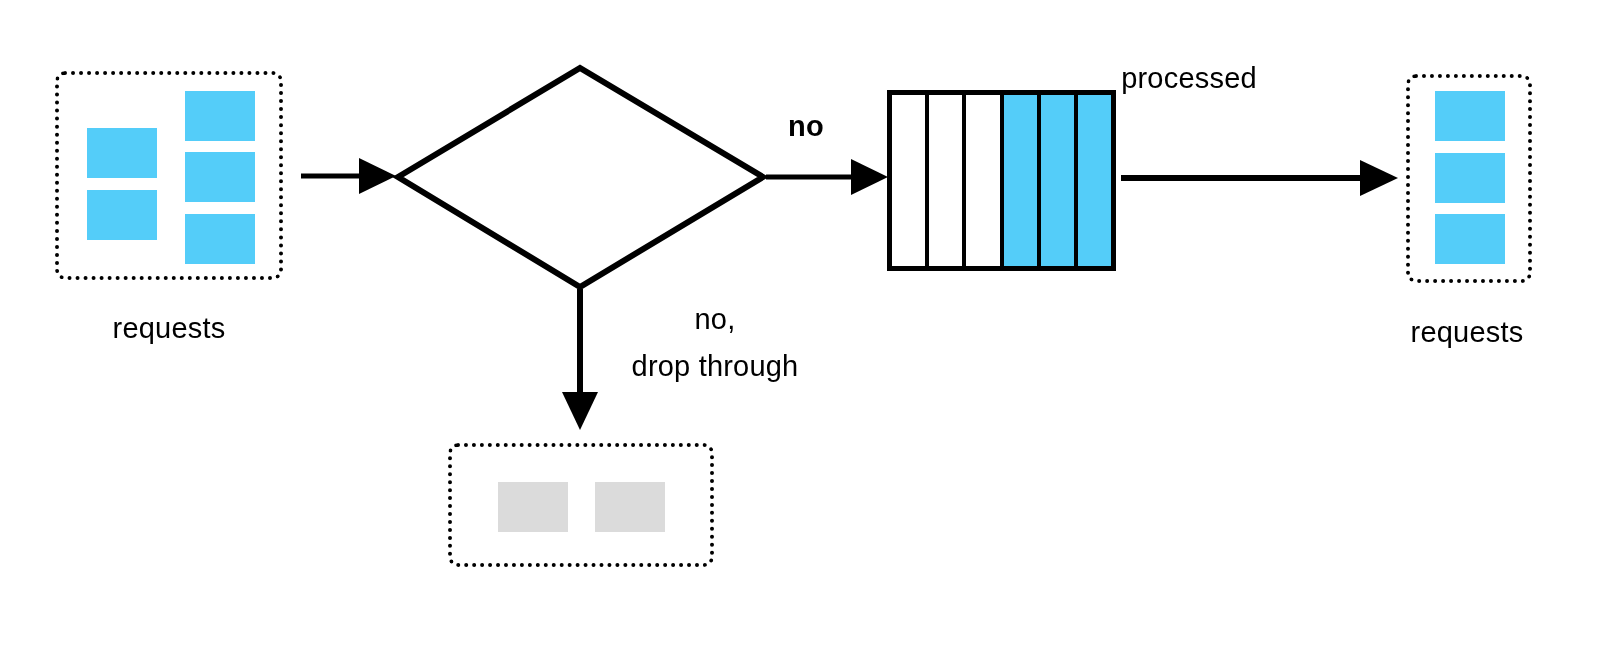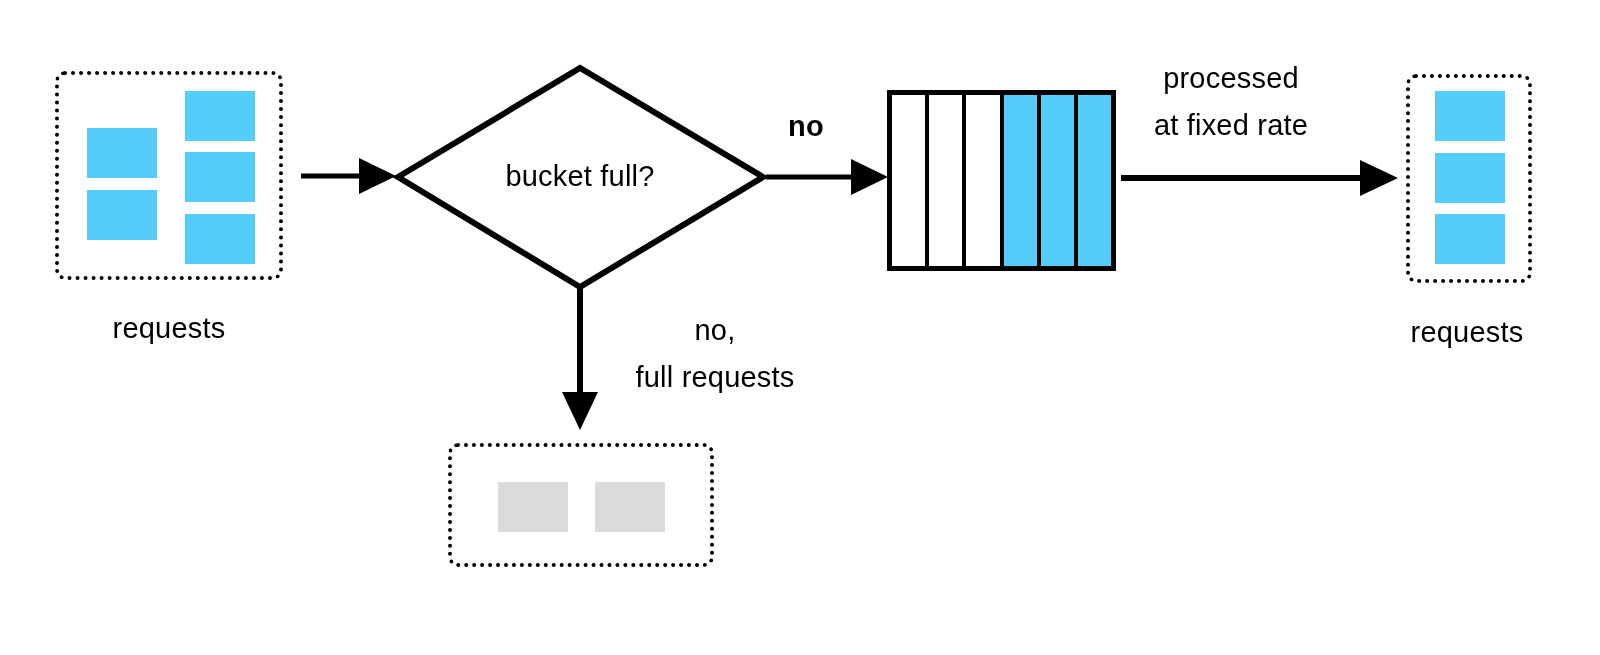--- a/index.html
+++ b/index.html
@@ -85,22 +85,22 @@
     line-height: 47px;
     text-align: center;
     color: var(--ink);
     letter-spacing: 0.2px;
     white-space: nowrap;
   }
   .label span { display: block; }
   .lbl-incoming  { left: 55px;   top: 305px; width: 228px; }
   .lbl-decision  { left: 450px;  top: 153px; width: 260px; }
   .lbl-no        { left: 746px;  top: 103px; width: 120px; font-weight: bold; }
-  .lbl-processed { left: 1106px; top: 55px;  width: 250px; text-align: center; }
-  .lbl-drop      { left: 590px;  top: 307px; width: 250px; }
+  .lbl-processed { left: 1064px; top: 55px;  width: 250px; text-align: center; }
+  .lbl-drop      { left: 590px;  top: 296px; width: 250px; }
   .lbl-outgoing  { left: 1342px; top: 308px; width: 250px; line-height: 48px; }
 </style>
 </head>
 <body>
 
 <div class="canvas">
 
   <svg class="svg-layer" viewBox="0 0 1600 655">
     <g>
       <line class="stroke" x1="301" y1="176" x2="362" y2="176" stroke-width="5"></line>
@@ -123,41 +123,39 @@
 
   <div class="dotted-box box-incoming">
     <div class="req-item in-a1"></div>
     <div class="req-item in-a2"></div>
     <div class="req-item in-b1"></div>
     <div class="req-item in-b2"></div>
     <div class="req-item in-b3"></div>
   </div>
   <div class="label lbl-incoming">requests</div>
 
-  <div class="label lbl-decision">bucket full?</div>
 
   <div class="label lbl-no">no</div>
 
   <div class="bucket">
     <div class="slot slot-empty"></div>
     <div class="slot slot-empty"></div>
     <div class="slot slot-empty"></div>
     <div class="slot slot-full"></div>
     <div class="slot slot-full"></div>
     <div class="slot slot-full"></div>
   </div>
 
   <div class="label lbl-processed">
     <span>processed</span>
-    <span>at fixed rate</span>
   </div>
 
   <div class="label lbl-drop">
     <span>no,</span>
-    <span>full requests</span>
+    <span>drop through</span>
   </div>
 
   <div class="dotted-box box-outgoing">
     <div class="req-item out-1"></div>
     <div class="req-item out-2"></div>
     <div class="req-item out-3"></div>
   </div>
   <div class="label lbl-outgoing">
     <span>requests</span>
   </div>

